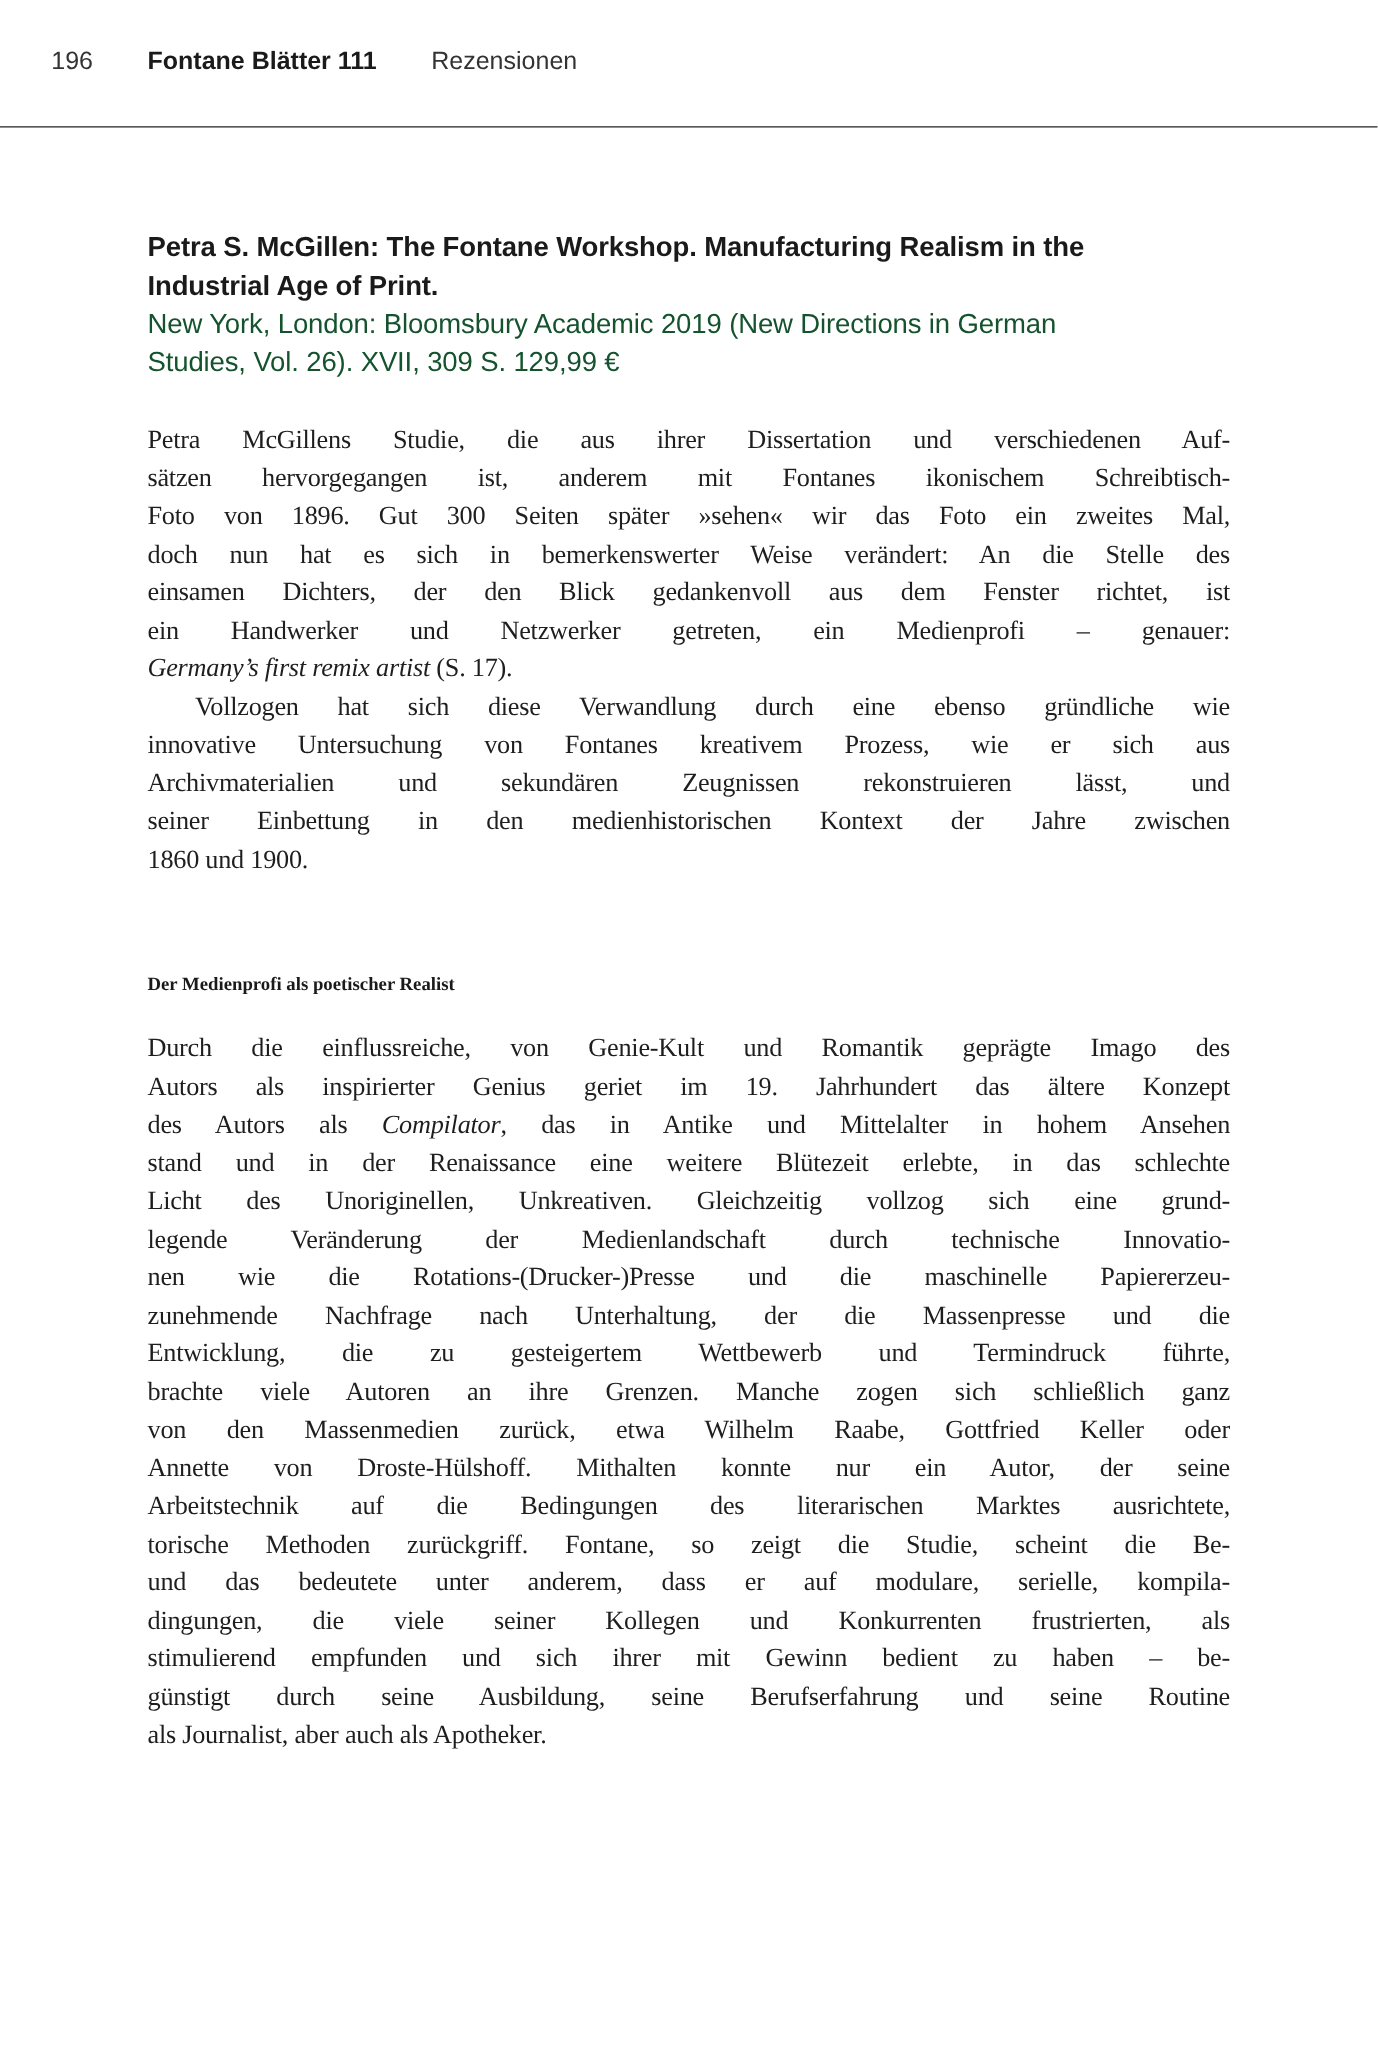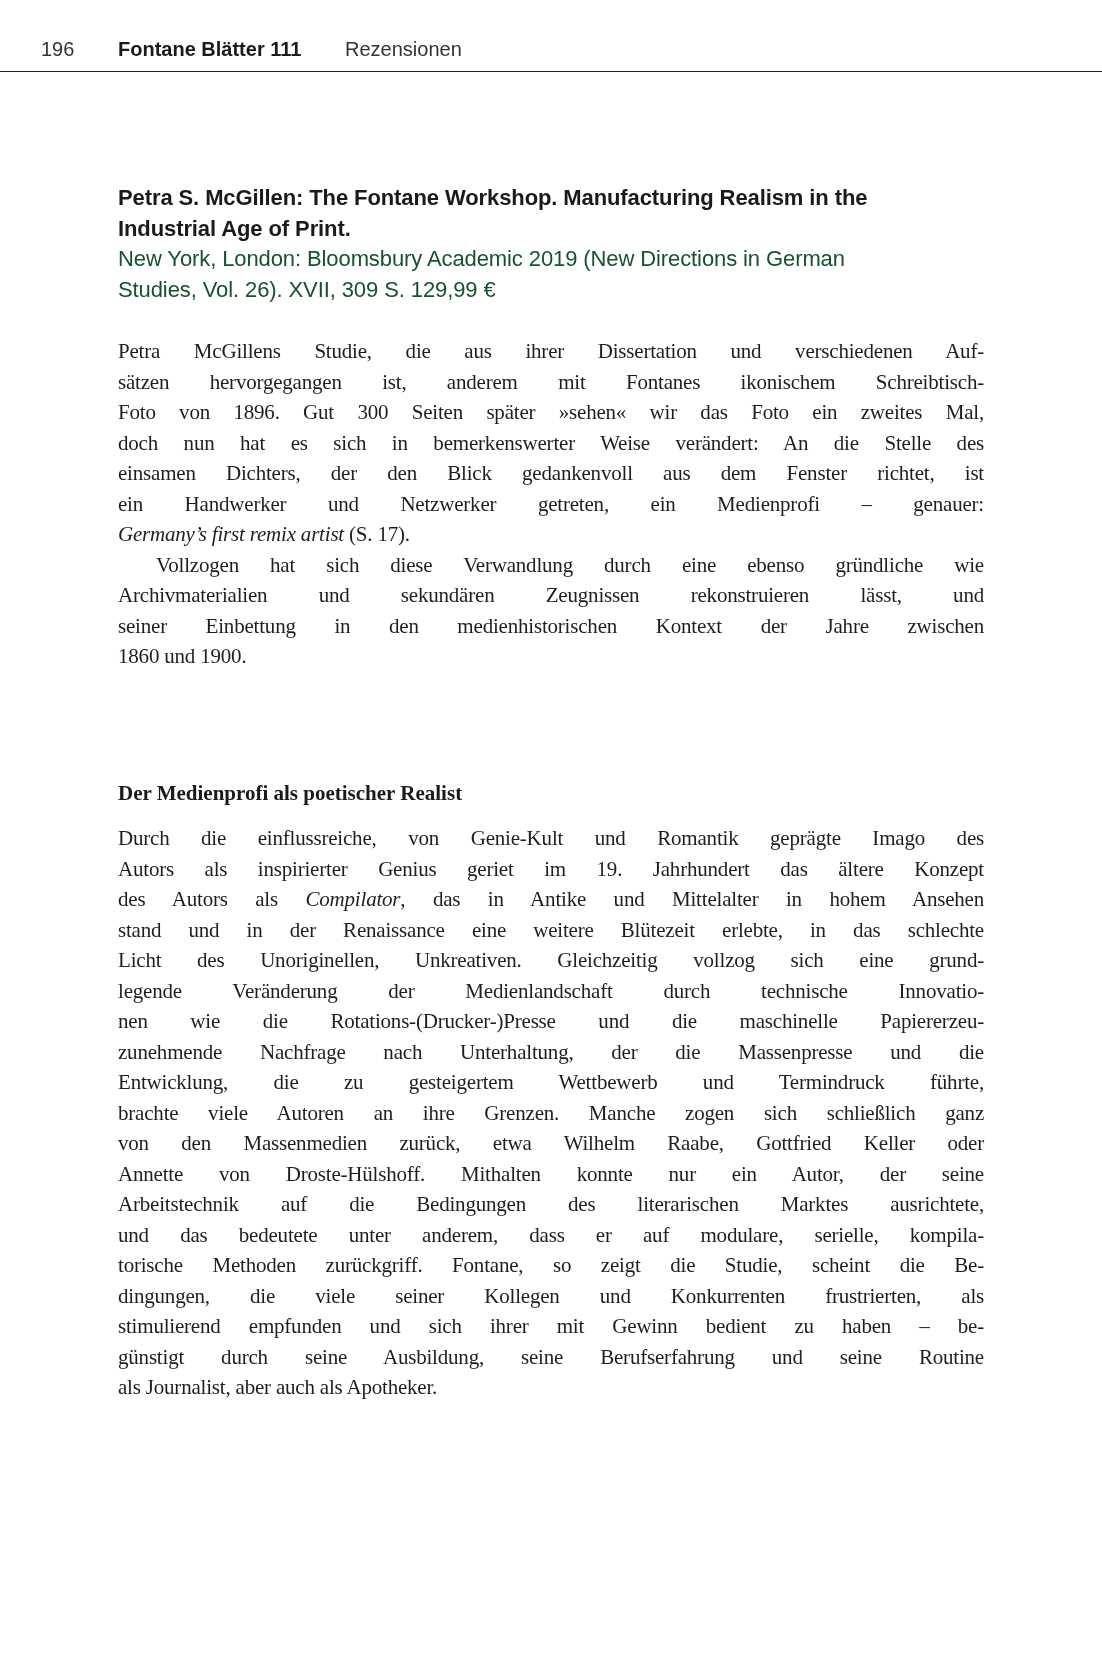--- a/index.html
+++ b/index.html
@@ -12,21 +12,21 @@
       height: 1654px;
       position: relative;
       overflow: hidden;
       color: #1e1e1e;
     }
     .running-head {
       position: absolute;
       left: 0;
       top: 0;
       width: 1102px;
-      height: 72px;
+      height: 102px;
       border-bottom: 1.5px solid #222;
       box-sizing: border-box;
       font-family: "Liberation Sans", sans-serif;
       font-size: 20px;
     }
     .running-head span {
       position: absolute;
       top: 37px;
       line-height: 24px;
       white-space: nowrap;
@@ -88,21 +88,21 @@
     }
     em { font-style: italic; }
 
     #para1 { top: 336px; }
     #section-heading {
       position: absolute;
       left: 118px;
       top: 761px;
       font-family: "Liberation Serif", serif;
       font-weight: bold;
-      font-size: 21px;
+      font-size: 15px;
       line-height: 30px;
       color: #1a1a1a;
       white-space: nowrap;
     }
     #para3 { top: 823px; }
   </style>
 </head>
 <body>
 
 <header class="running-head">
@@ -120,20 +120,21 @@
 
 <section class="body-text condensed" id="para1">
   <span class="line">Petra McGillens Studie, die aus ihrer Dissertation und verschiedenen Auf-</span>
   <span class="line">sätzen hervorgegangen ist, anderem mit Fontanes ikonischem Schreibtisch-</span>
   <span class="line">Foto von 1896. Gut 300 Seiten später »sehen« wir das Foto ein zweites Mal,</span>
   <span class="line">doch nun hat es sich in bemerkenswerter Weise verändert: An die Stelle des</span>
   <span class="line">einsamen Dichters, der den Blick gedankenvoll aus dem Fenster richtet, ist</span>
   <span class="line">ein Handwerker und Netzwerker getreten, ein Medienprofi – genauer:</span>
   <span class="line last"><em>Germany’s first remix artist</em><span> (S. 17).</span></span>
   <span class="line indent">Vollzogen hat sich diese Verwandlung durch eine ebenso gründliche wie</span>
+  <span class="line">innovative Untersuchung von Fontanes kreativem Prozess, wie er sich aus</span>
   <span class="line">Archivmaterialien und sekundären Zeugnissen rekonstruieren lässt, und</span>
   <span class="line">seiner Einbettung in den medienhistorischen Kontext der Jahre zwischen</span>
   <span class="line last">1860 und 1900.</span>
 </section>
 
 <h2 id="section-heading">Der Medienprofi als poetischer Realist</h2>
 
 <section class="body-text condensed" id="para3">
   <span class="line">Durch die einflussreiche, von Genie-Kult und Romantik geprägte Imago des</span>
   <span class="line">Autors als inspirierter Genius geriet im 19. Jahrhundert das ältere Konzept</span>
@@ -141,19 +142,19 @@
   <span class="line">stand und in der Renaissance eine weitere Blütezeit erlebte, in das schlechte</span>
   <span class="line">Licht des Unoriginellen, Unkreativen. Gleichzeitig vollzog sich eine grund-</span>
   <span class="line">legende Veränderung der Medienlandschaft durch technische Innovatio-</span>
   <span class="line">nen wie die Rotations-(Drucker-)Presse und die maschinelle Papiererzeu-</span>
   <span class="line">zunehmende Nachfrage nach Unterhaltung, der die Massenpresse und die</span>
   <span class="line">Entwicklung, die zu gesteigertem Wettbewerb und Termindruck führte,</span>
   <span class="line">brachte viele Autoren an ihre Grenzen. Manche zogen sich schließlich ganz</span>
   <span class="line">von den Massenmedien zurück, etwa Wilhelm Raabe, Gottfried Keller oder</span>
   <span class="line">Annette von Droste-Hülshoff. Mithalten konnte nur ein Autor, der seine</span>
   <span class="line">Arbeitstechnik auf die Bedingungen des literarischen Marktes ausrichtete,</span>
+  <span class="line">torische Methoden zurückgriff. Fontane, so zeigt die Studie, scheint die Be-</span>
   <span class="line">und das bedeutete unter anderem, dass er auf modulare, serielle, kompila-</span>
-  <span class="line">torische Methoden zurückgriff. Fontane, so zeigt die Studie, scheint die Be-</span>
   <span class="line">dingungen, die viele seiner Kollegen und Konkurrenten frustrierten, als</span>
   <span class="line">stimulierend empfunden und sich ihrer mit Gewinn bedient zu haben – be-</span>
   <span class="line">günstigt durch seine Ausbildung, seine Berufserfahrung und seine Routine</span>
   <span class="line last">als Journalist, aber auch als Apotheker.</span>
 </section>
 
 </body></html>

